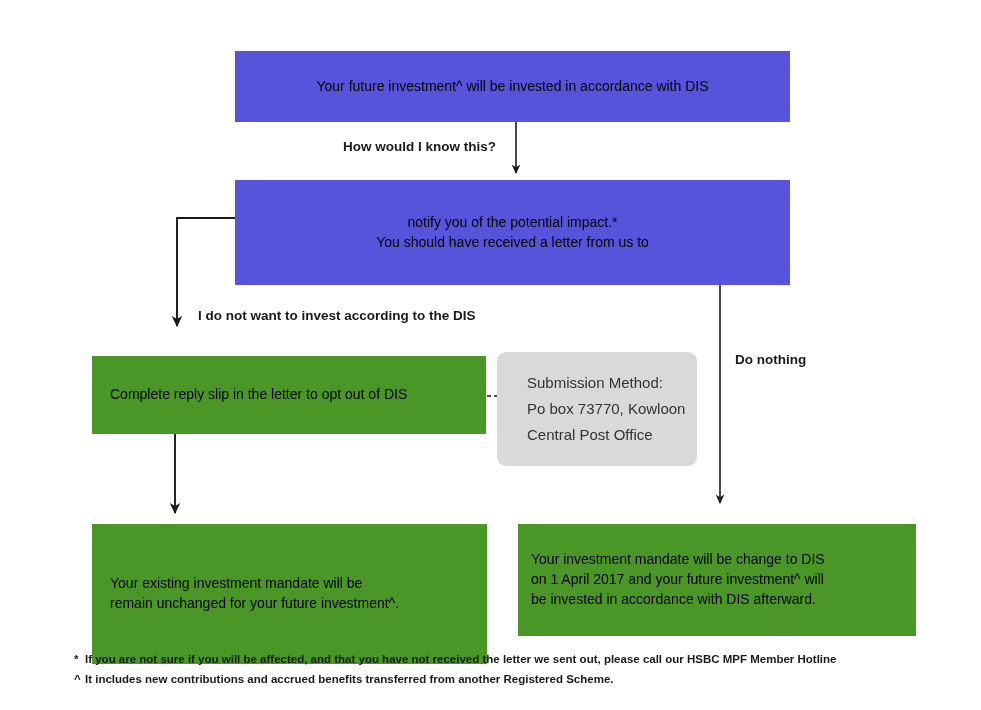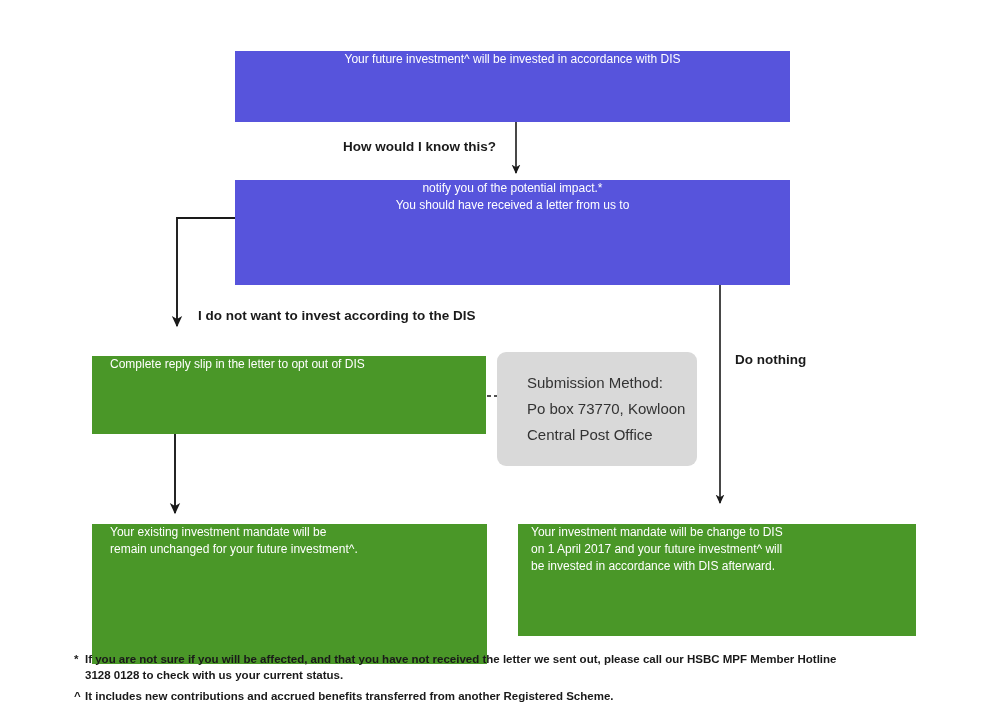--- a/index.html
+++ b/index.html
@@ -15,23 +15,23 @@
     position: relative;
     width: 981px;
     height: 710px;
     background: #ffffff;
     overflow: hidden;
   }
   .node {
     position: absolute;
     box-sizing: border-box;
     display: flex;
-    align-items: flex-start;
-    color: #ffffff;
-    font-size: 12px;
+    align-items: center;
+    color: #000000;
+    font-size: 14px;
     line-height: 1.42;
   }
   .node-blue { background: #5754dc; }
   .node-green { background: #4a9728; border-radius: 0; margin-left: 13px; }
   .node-grey {
     background: #d9d9d9;
     color: #333333;
     border-radius: 9px;
     font-size: 15px;
     line-height: 1.72;
@@ -162,21 +162,20 @@
 
   <div class="edge-label" id="label-nothing">Do nothing</div>
 
   <div id="footnotes">
 
     <div class="footnote">
       <span class="marker">*</span>
       <span class="ftext">
         <span>If you are not sure if you will be affected, and that you have not received the letter we sent out, please call our HSBC MPF Member Hotline</span>
         <br>
-        <span>3128 0128 to check with us your current status.</span>
       </span>
     </div>
 
     <div class="footnote">
       <span class="marker">^</span>
       <span class="ftext">
         <span>It includes new contributions and accrued benefits transferred from another Registered Scheme.</span>
       </span>
     </div>
 

